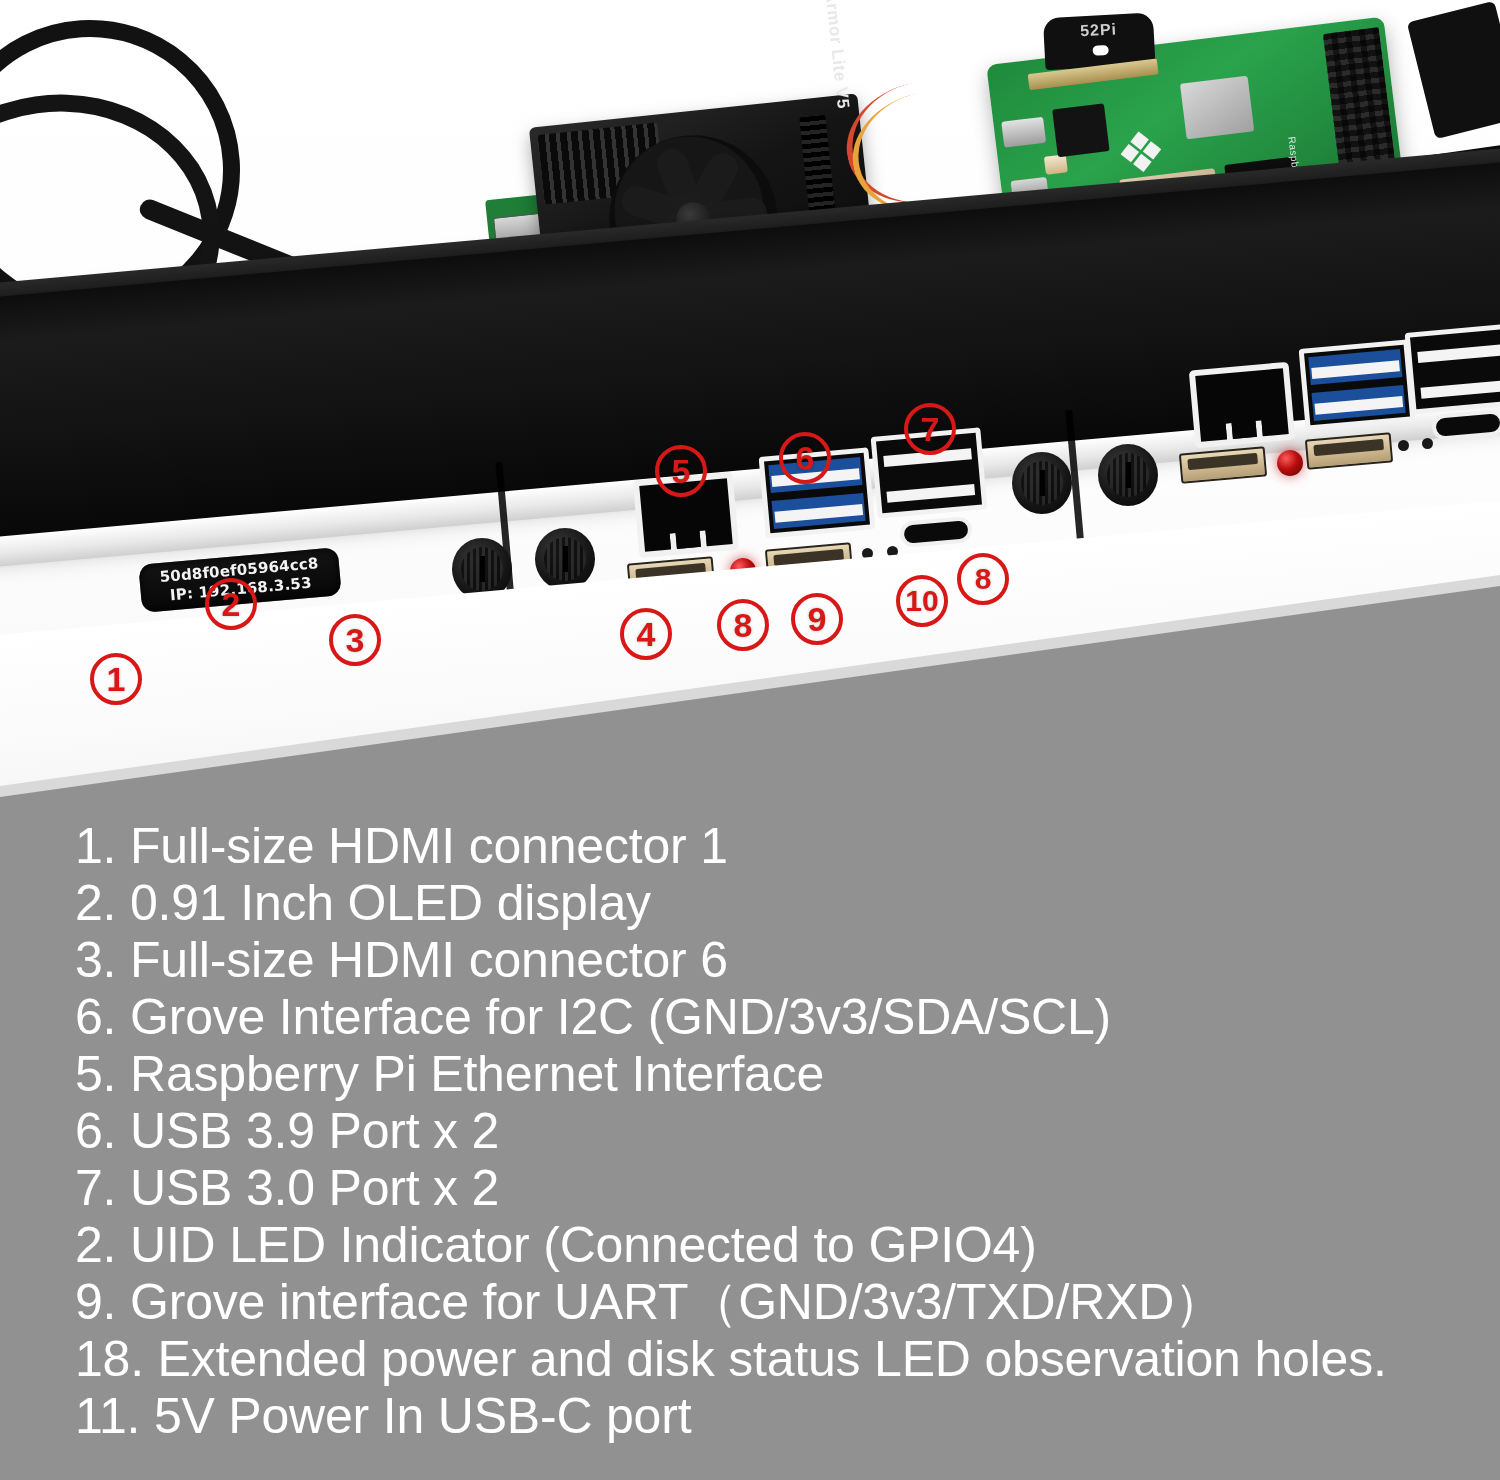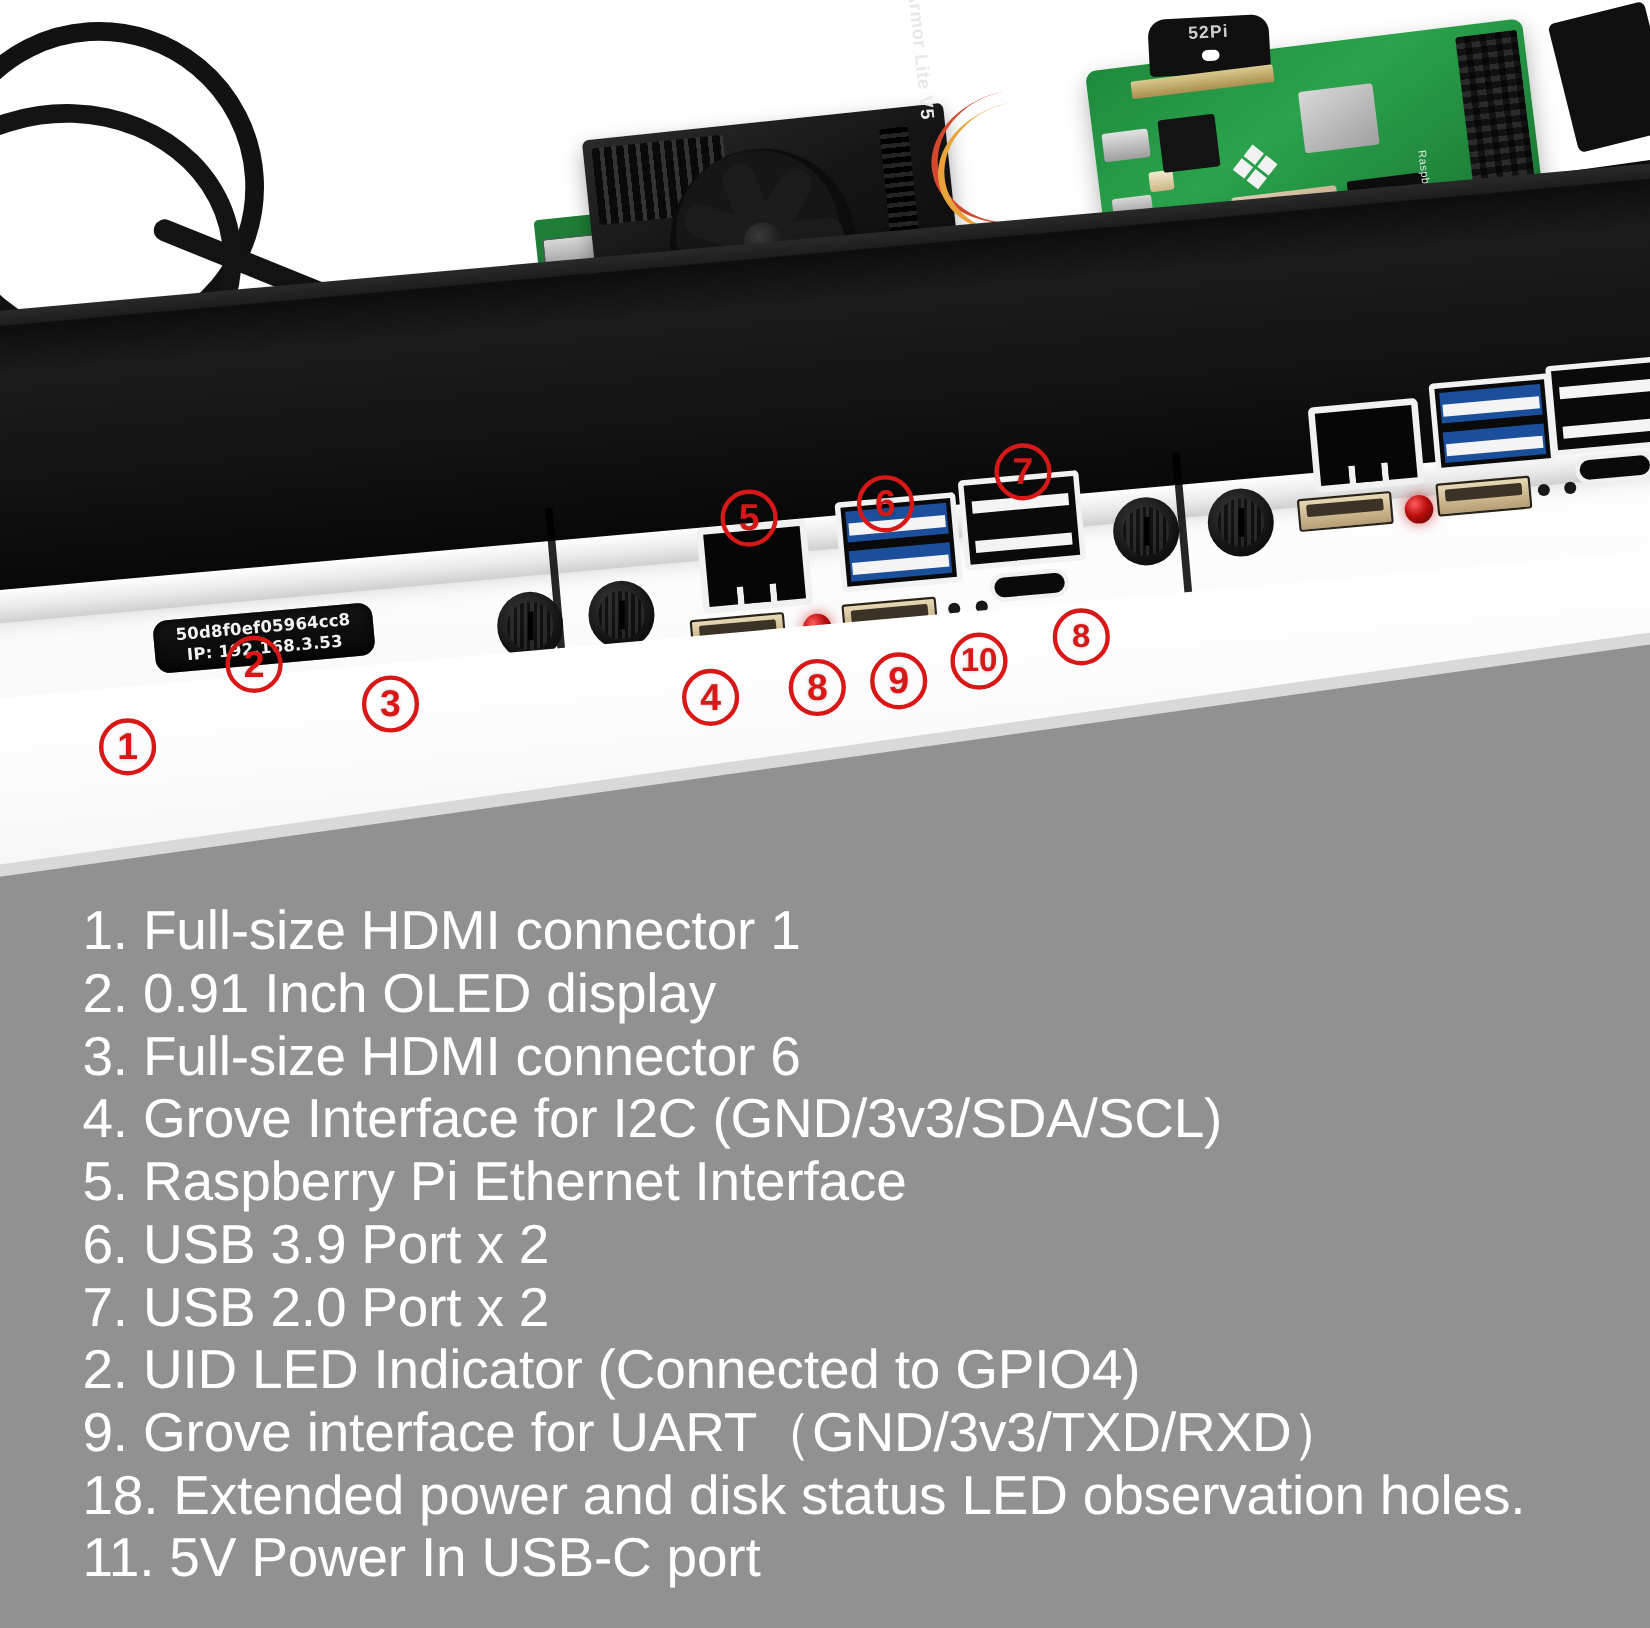--- a/index.html
+++ b/index.html
@@ -324,34 +324,34 @@
 
     <div class="callout" style="left:90px;top:653px;">1</div>
     <div class="callout" style="left:205px;top:578px;">2</div>
     <div class="callout" style="left:329px;top:614px;">3</div>
     <div class="callout" style="left:620px;top:608px;">4</div>
     <div class="callout" style="left:655px;top:445px;">5</div>
     <div class="callout" style="left:779px;top:432px;">6</div>
     <div class="callout" style="left:904px;top:403px;">7</div>
     <div class="callout" style="left:717px;top:599px;">8</div>
     <div class="callout" style="left:791px;top:593px;">9</div>
-    <div class="callout wide" style="left:864px;top:575px;">10</div>
+    <div class="callout wide" style="left:896px;top:575px;">10</div>
     <div class="callout wide" style="left:957px;top:553px;">8</div>
   </div>
 
   <div id="panel-edge"></div>
   <div id="panel"></div>
 
   <div id="legend">
     <div class="legend-line">1. Full-size HDMI connector 1</div>
     <div class="legend-line">2. 0.91 Inch OLED display</div>
     <div class="legend-line">3. Full-size HDMI connector 6</div>
-    <div class="legend-line">4. Grove Interface for I2C (GND/3v3/SDA/SCL)</div>
+    <div class="legend-line">6. Grove Interface for I2C (GND/3v3/SDA/SCL)</div>
     <div class="legend-line">5. Raspberry Pi Ethernet Interface</div>
     <div class="legend-line">6. USB 3.9 Port x 2</div>
-    <div class="legend-line">7. USB 2.0 Port x 2</div>
+    <div class="legend-line">7. USB 3.0 Port x 2</div>
     <div class="legend-line">2. UID LED Indicator (Connected to GPIO4)</div>
     <div class="legend-line">9. Grove interface for UART（GND/3v3/TXD/RXD）</div>
     <div class="legend-line">18. Extended power and disk status LED observation holes.</div>
     <div class="legend-line">11. 5V Power In USB-C port</div>
   </div>
 
 </div>
 
 </body></html>

